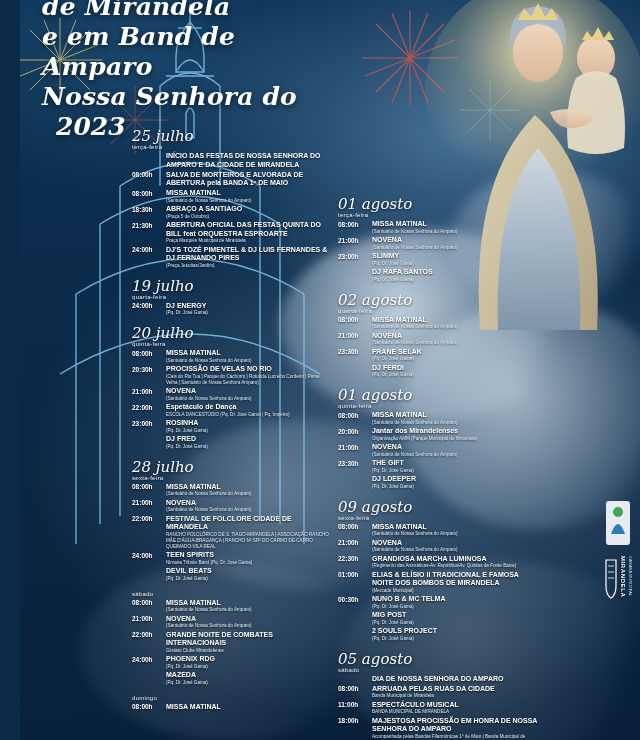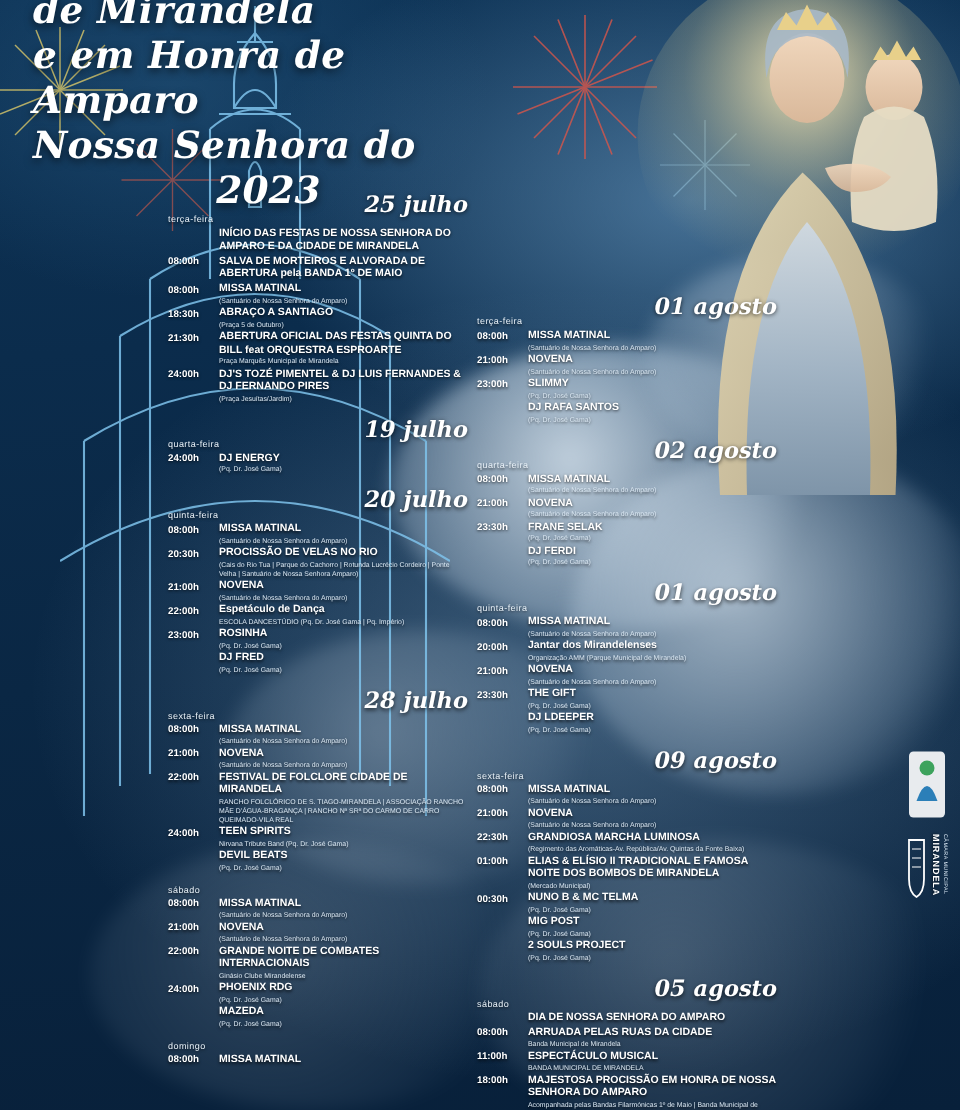--- a/index.html
+++ b/index.html
@@ -13,20 +13,21 @@
   }
 
   
   #poster {
     position: absolute; inset: 0;
     background:
       radial-gradient(ellipse 420px 260px at 72% 18%, rgba(120,170,210,0.55), rgba(10,42,74,0) 70%),
       radial-gradient(ellipse 520px 380px at 60% 62%, rgba(150,185,215,0.38), rgba(10,42,74,0) 70%),
       radial-gradient(ellipse 300px 200px at 18% 8%, rgba(40,90,130,0.5), rgba(10,42,74,0) 70%),
       linear-gradient(175deg, #0d3356 0%, #0b2c4c 30%, #0a2744 58%, #08203a 100%);
+    margin-left: 20px;
   }
   .cloud {
     position: absolute;
     border-radius: 50%;
     background: radial-gradient(circle at 40% 40%, rgba(220,232,242,0.85), rgba(190,210,228,0.28) 60%, rgba(190,210,228,0) 75%);
     filter: blur(6px);
     pointer-events: none;
   }
   .c1 { left: 260px; top: 230px; width: 300px; height: 190px; }
   .c2 { left: 380px; top: 300px; width: 280px; height: 230px; opacity: .8; }
@@ -62,42 +63,40 @@
     text-shadow: 0 2px 6px rgba(0,0,0,.6);
     letter-spacing: .2px;
   }
   #header .year {
     font-family: "DejaVu Serif", serif;
     font-weight: bold; font-style: italic;
     font-size: 25px; line-height: 30px;
     color: #ffffff;
     padding-left: 14px;
     text-shadow: 0 2px 6px rgba(0,0,0,.6);
-    text-align: center;
   }
 
   
   .col {
     position: absolute;
     z-index: 7;
     width: 200px;
   }
   #colLeft  { left: 112px; top: 128px; }
   #colRight { left: 318px; top: 196px; }
 
   .day { margin-bottom: 9px; }
   .day-date {
     font-family: "DejaVu Serif", serif;
     font-style: italic;
-    font-weight: bold;
+    font-weight: normal;
     font-size: 15px;
     line-height: 16px;
     color: #ffffff;
     text-shadow: 0 1px 3px rgba(0,0,0,.7);
-    text-align: right;
   }
   .day-weekday {
     font-size: 6px;
     letter-spacing: .3px;
     color: #e8f1f8;
     margin-bottom: 2px;
     text-shadow: 0 1px 2px rgba(0,0,0,.6);
   }
   .ev {
     display: flex;
@@ -284,21 +283,21 @@
 
     <ellipse cx="186" cy="58" rx="19" ry="22" fill="url(#skin)"></ellipse>
     <path d="M166 78 q20 -14 40 0 q12 28 8 70 q-28 12 -56 0 q-4 -44 8 -70 z" fill="#e6dcc4" opacity="0.95"></path>
     <path d="M172 40 l5 -9 l5 7 l6 -11 l6 11 l5 -7 l5 9 z" fill="#e8d08a"></path>
 
     <path d="M140 112 q28 -8 44 6 q-8 10 -24 10 q-14 0 -20 -16 z" fill="url(#skin)" opacity="0.9"></path>
   </svg>
 
   <div id="header">
     <div class="line">de Mirandela</div>
-    <div class="line">e em Honra de</div>
+    <div class="line">e em Band de</div>
     <div class="line">Amparo</div>
     <div class="line">Nossa Senhora do</div>
     <div class="year">2023</div>
   </div>
 
   <div class="col" id="colLeft">
       <div class="day">
         <div class="day-date">25 julho</div>
         <div class="day-weekday">terça-feira</div>
         <div class="ev">

